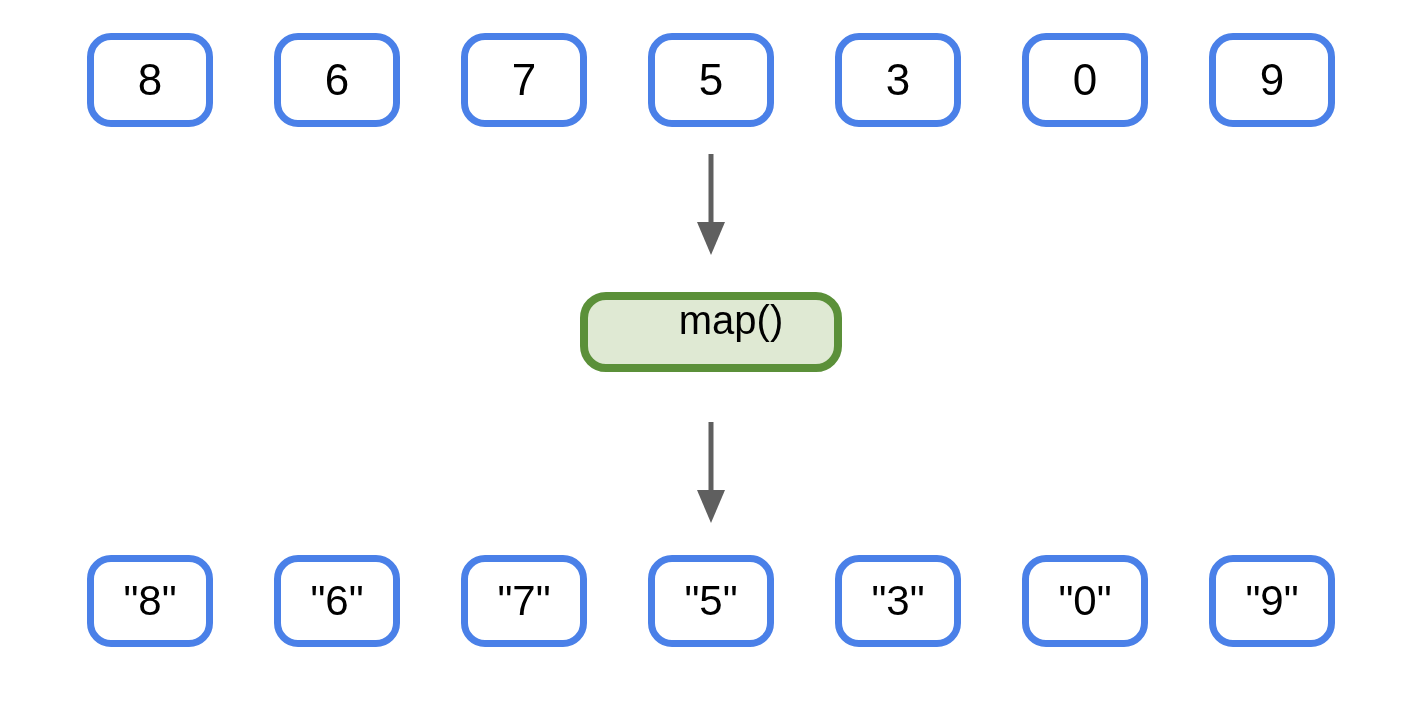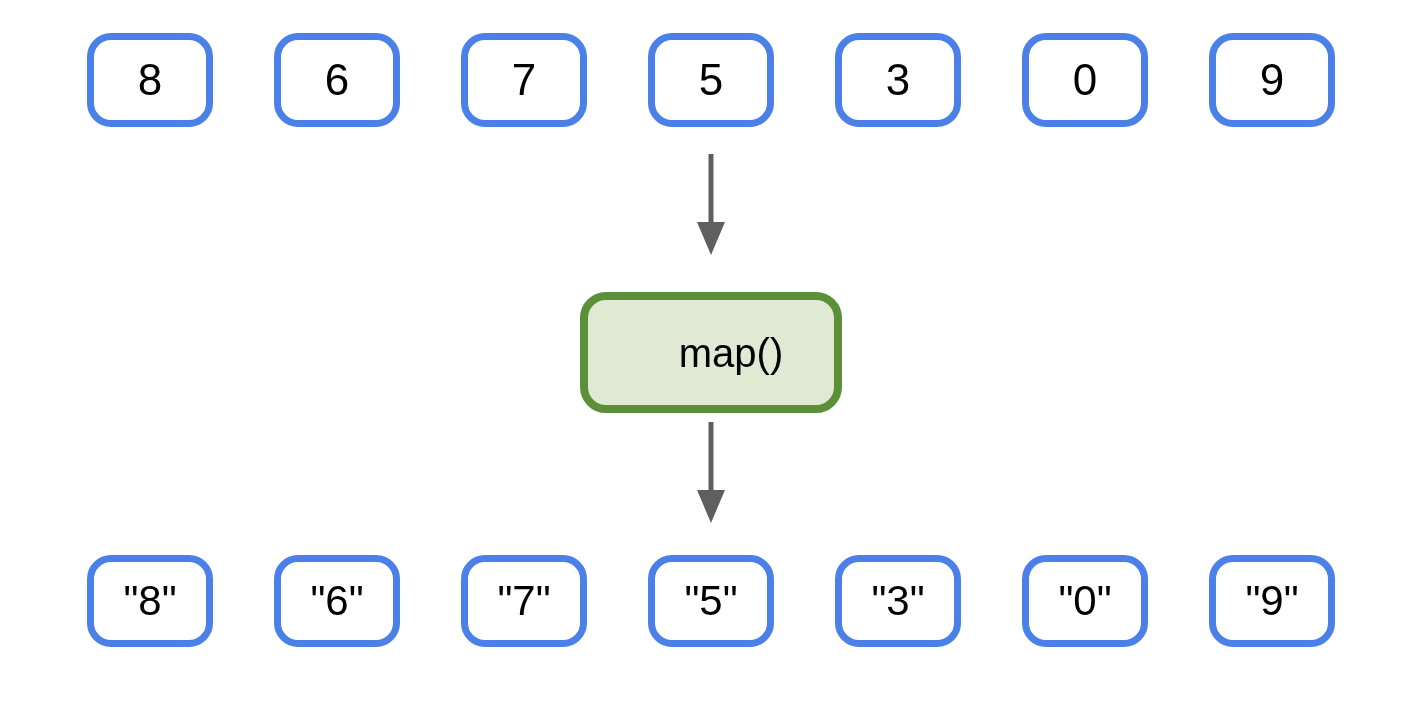--- a/index.html
+++ b/index.html
@@ -41,27 +41,27 @@
     font-size: 44px;
     color: #000000;
     line-height: 1;
   }
   .row-bottom .cell span { font-size: 42px; }
   .fn-box {
     position: absolute;
     top: 292px;
     left: calc(50% - 131px);
     width: 262px;
-    height: 121px;
+    height: 80px;
     box-sizing: border-box;
     border: 8px solid #5b9039;
     border-radius: 26px;
     background: #dfe9d3;
     display: flex;
-    align-items: center;
+    align-items: flex-start;
     justify-content: center;
     padding-left: 40px;
   }
   .fn-box span {
     font-size: 40px;
     color: #000000;
     line-height: 1;
   }
   .arrow {
     position: absolute;

